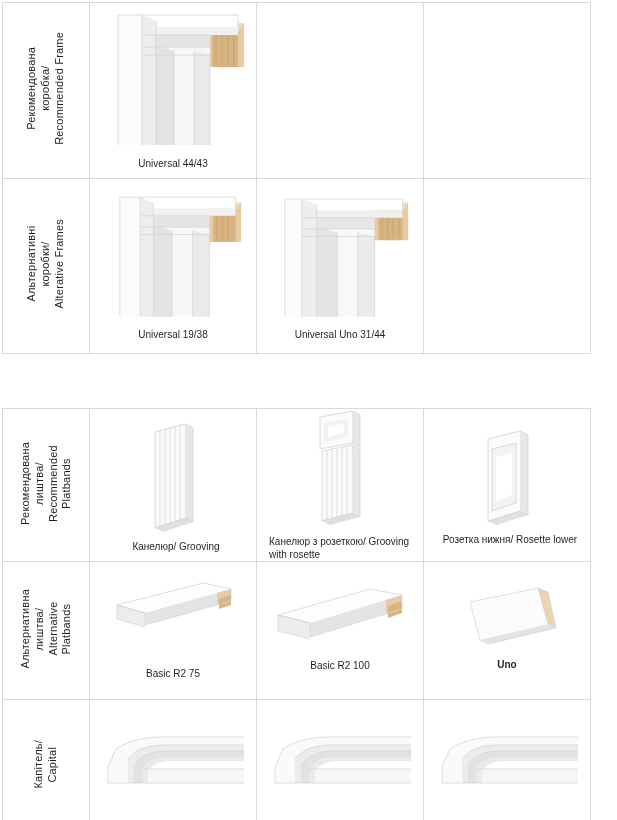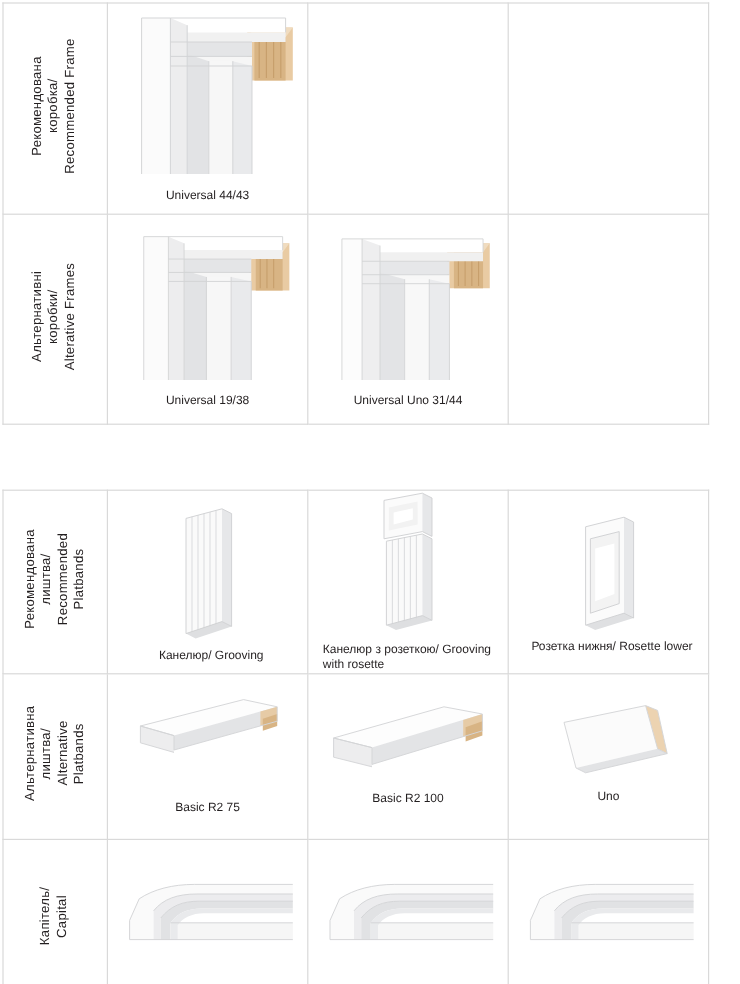--- a/index.html
+++ b/index.html
@@ -394,21 +394,21 @@
                 <line x1="8" y1="32" x2="40" y2="40"></line>
                 <line x1="8" y1="32" x2="8" y2="48"></line>
                 <line x1="8" y1="48" x2="40" y2="56"></line>
               </g>
             </svg>
           </div>
           <div class="caption">Basic R2 100</div>
         </div>
       </td>
       <td class="cell">
-        <div class="cellinner" style="justify-content:flex-end;">
+        <div class="cellinner" style="justify-content:flex-end;font-weight:bold;">
           <div class="art">
             <svg width="110" height="72" viewBox="0 0 110 72">
               <polygon points="18,18 86,4 96,40 28,56" fill="#fbfbfb"></polygon>
               <polygon points="86,4 96,8 104,44 96,40" fill="#ecd3b1"></polygon>
               <polygon points="28,56 96,40 104,44 36,60" fill="#e2e3e5"></polygon>
               <g stroke="#d4d5d7" stroke-width="0.8" fill="none">
                 <polygon points="18,18 86,4 96,8 104,44 36,60 28,56"></polygon>
                 <line x1="86" y1="4" x2="96" y2="40"></line>
                 <line x1="96" y1="40" x2="104" y2="44"></line>
               </g>

